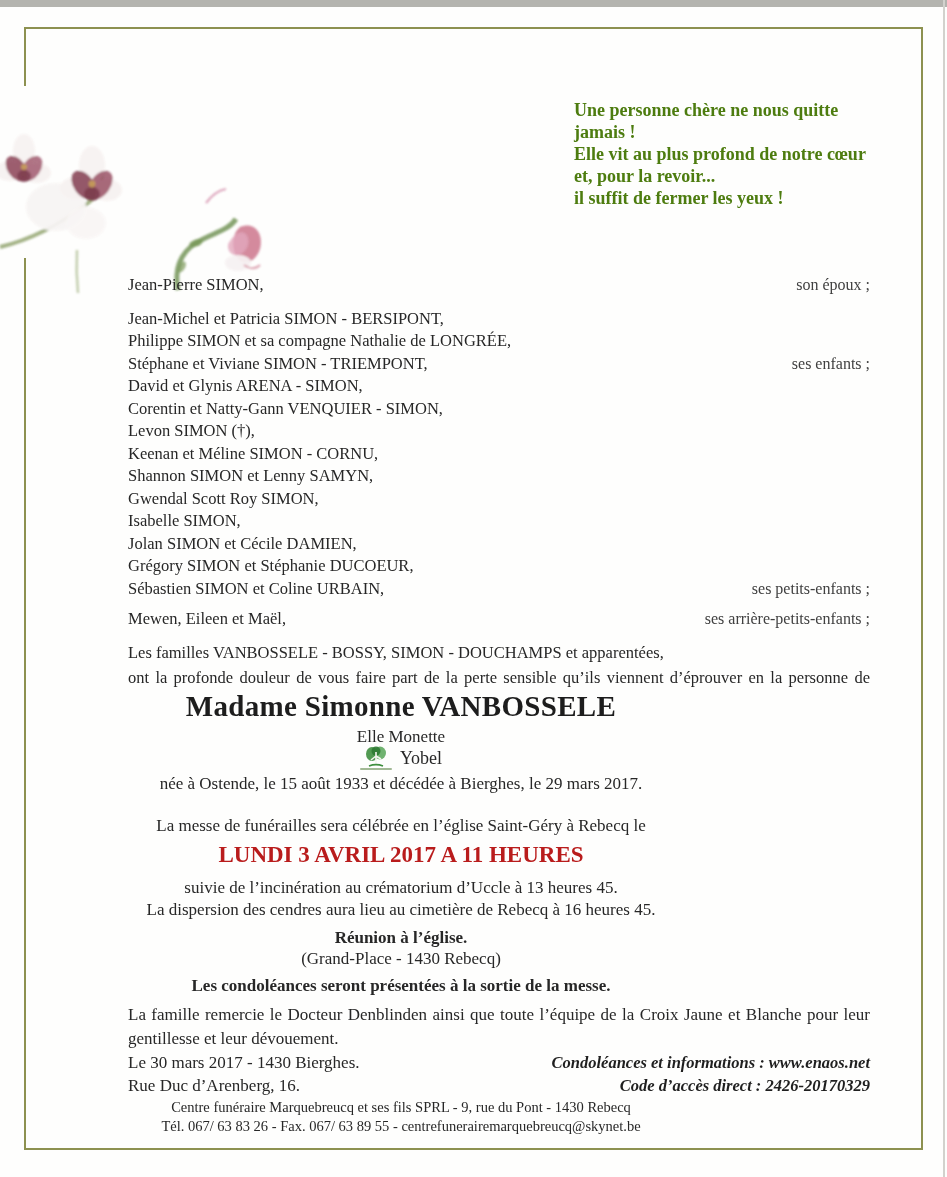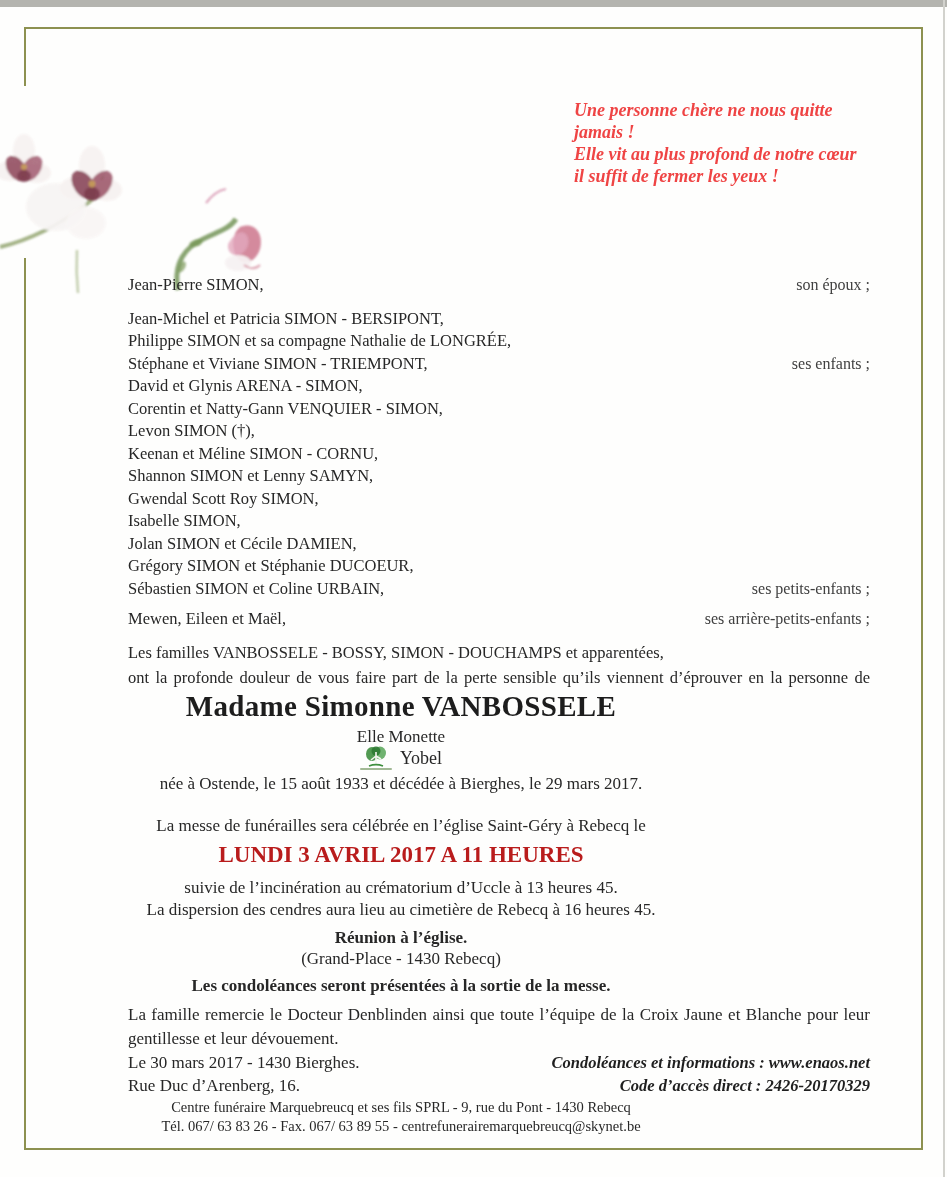--- a/index.html
+++ b/index.html
@@ -9,21 +9,21 @@
   }
   
   .scan-strip-top{position:absolute;left:0;top:0;width:100%;height:7px;background:#b4b4af;}
   .scan-edge-right{position:absolute;left:943px;top:0;width:2px;height:100%;background:#d2d2cd;}
   
   .frame{position:absolute;left:24px;top:27px;width:895px;height:1119px;border:2px solid #8d9150;z-index:1;}
   .border-mask{position:absolute;left:18px;top:86px;width:16px;height:172px;background:#fefefd;z-index:2;}
   .orchid{position:absolute;left:0;top:85px;width:270px;height:215px;z-index:3;}
   
   .poem{position:absolute;left:574px;top:99px;width:310px;z-index:4;
-        font-size:18px;font-weight:bold;font-style:italic;line-height:22px;color:#ef4444;}
+        font-size:18px;font-weight:bold;line-height:22px;color:#4d7c0f;}
   
   .family{position:absolute;left:128px;top:274px;width:742px;z-index:4;font-size:16.5px;}
   .row{position:relative;line-height:22.5px;}
   .row.gap-lg{margin-top:11px;}
   .row.gap-sm{margin-top:8px;}
   .rel{position:absolute;right:0;bottom:0;font-size:16px;color:#404040;}
   
   .c{position:absolute;left:0;width:802px;text-align:center;z-index:4;}
   .intro{position:absolute;left:128px;top:668px;width:742px;z-index:4;font-size:16.5px;
          text-align:justify;text-align-last:justify;}
@@ -105,20 +105,21 @@
           <ellipse cx="-8" cy="16" rx="13" ry="8" fill="#f6f0f1" opacity="0.95"></ellipse>
           <path d="M-2,18 C4,22 10,22 14,18" fill="none" stroke="#c4607a" stroke-width="2" opacity="0.6"></path>
         </g>
       </g>
     </svg>
   </div>
 
   <div class="poem">
     <div>Une personne chère ne nous quitte jamais !</div>
     <div>Elle vit au plus profond de notre cœur</div>
+    <div>et, pour la revoir...</div>
     <div>il suffit de fermer les yeux !</div>
   </div>
 
   <div class="family">
     <div class="row"><span>Jean-Pierre SIMON,</span><span class="rel">son époux ;</span></div>
     <div class="row gap-lg"><span>Jean-Michel et Patricia SIMON - BERSIPONT,</span></div>
     <div class="row"><span>Philippe SIMON et sa compagne Nathalie de LONGRÉE,</span></div>
     <div class="row"><span>Stéphane et Viviane SIMON - TRIEMPONT,</span><span class="rel">ses enfants ;</span></div>
     <div class="row"><span>David et Glynis ARENA - SIMON,</span></div>
     <div class="row"><span>Corentin et Natty-Gann VENQUIER - SIMON,</span></div>

